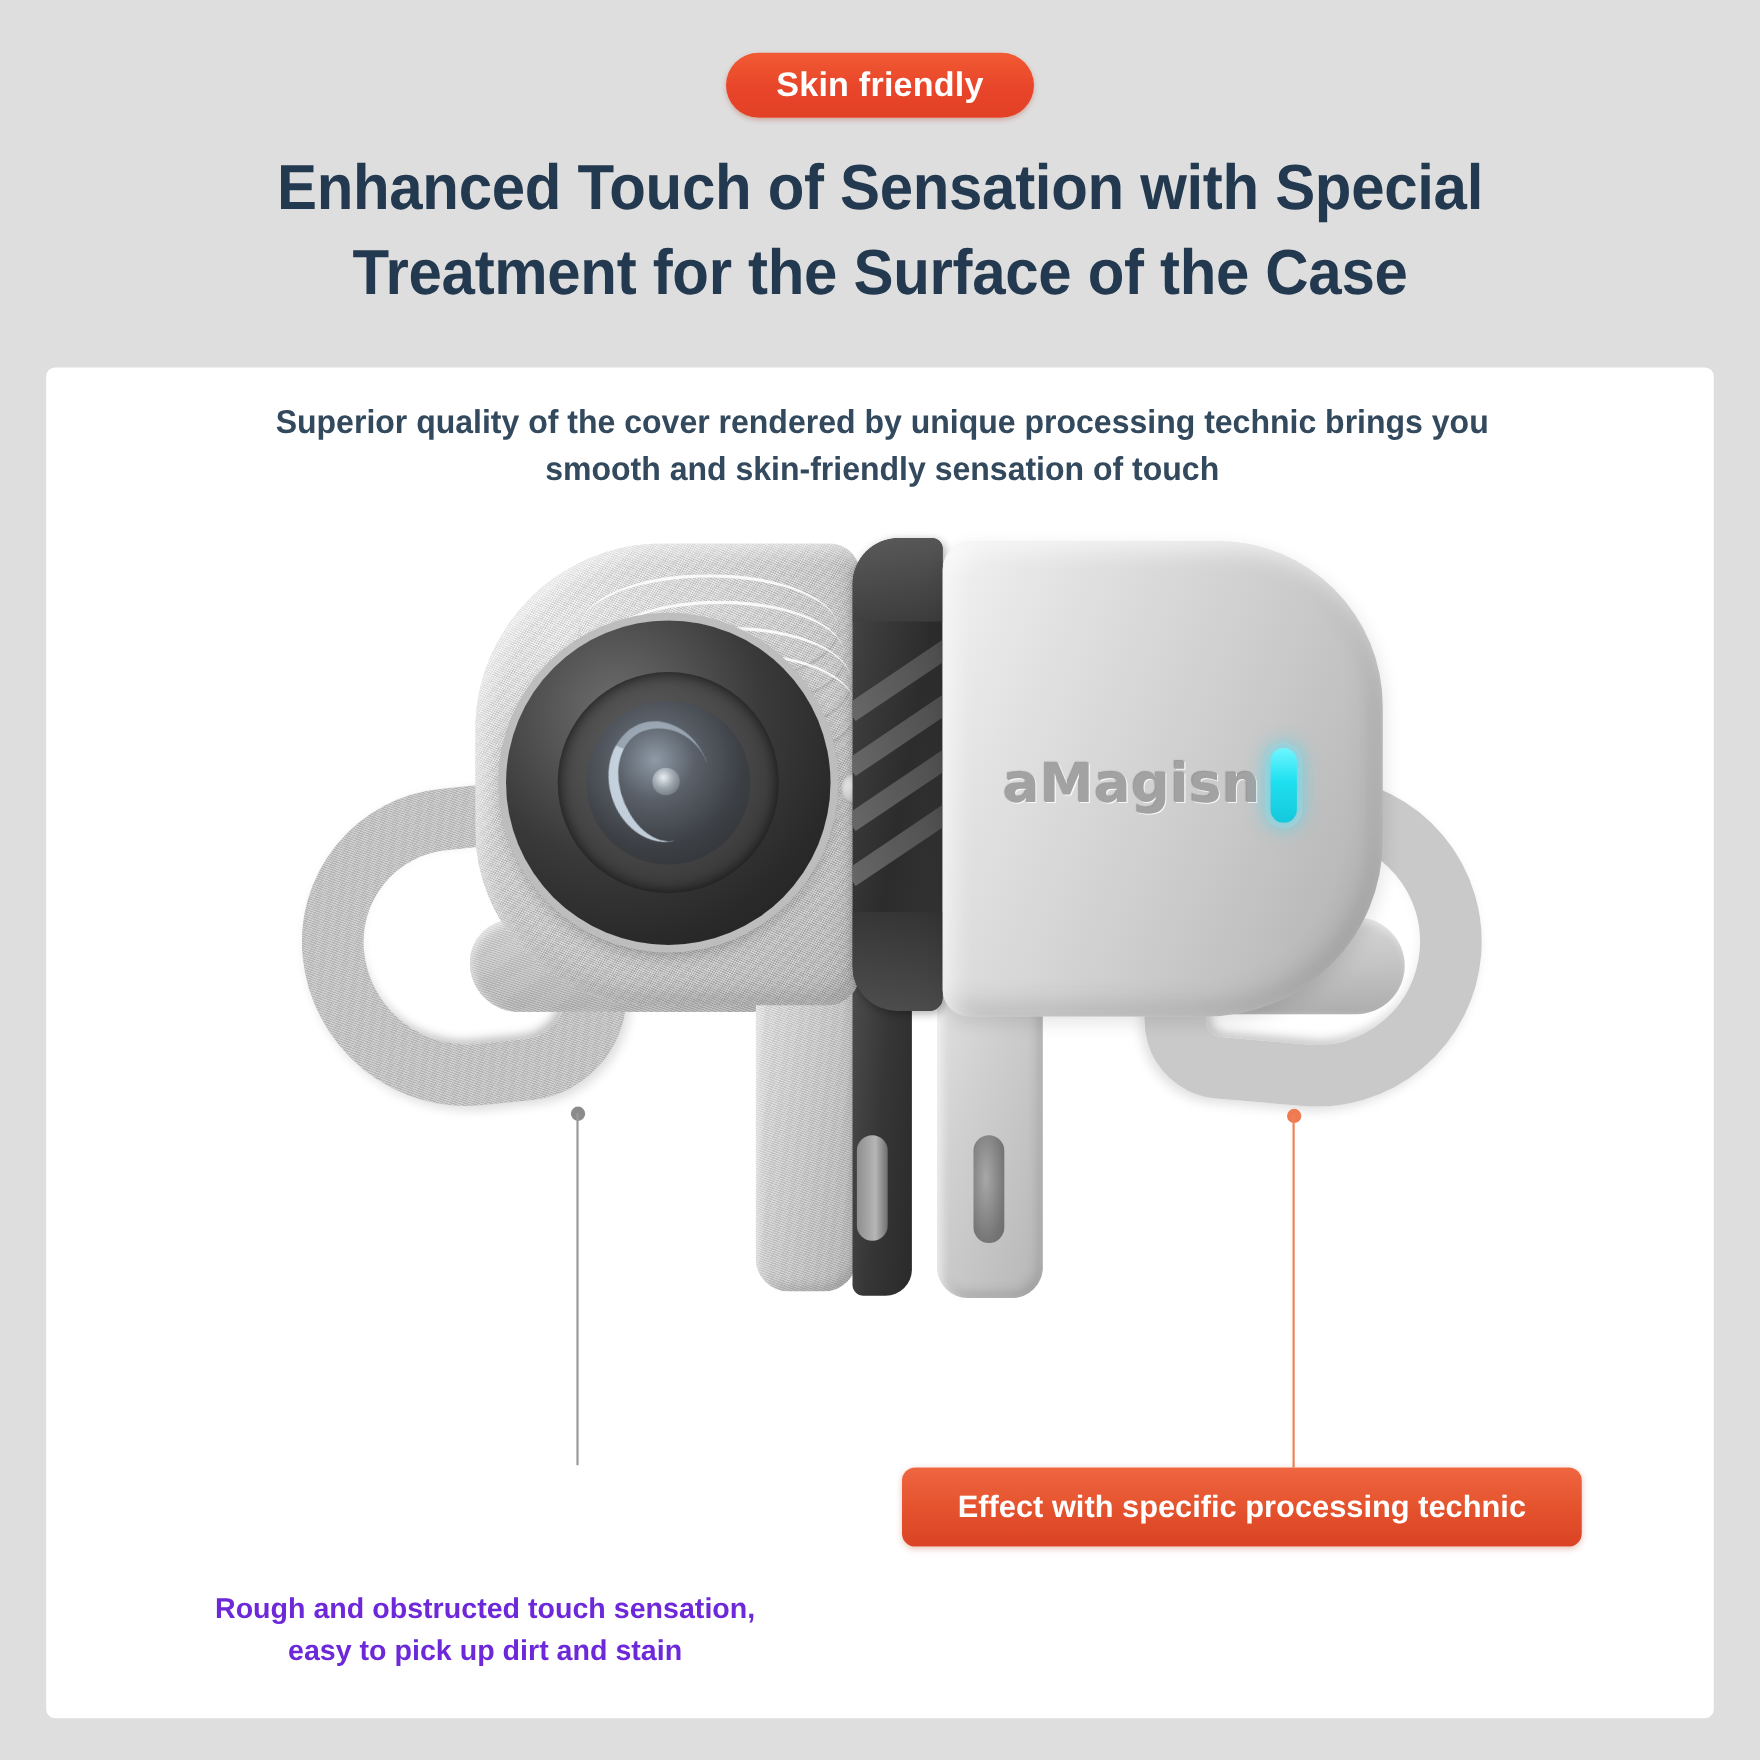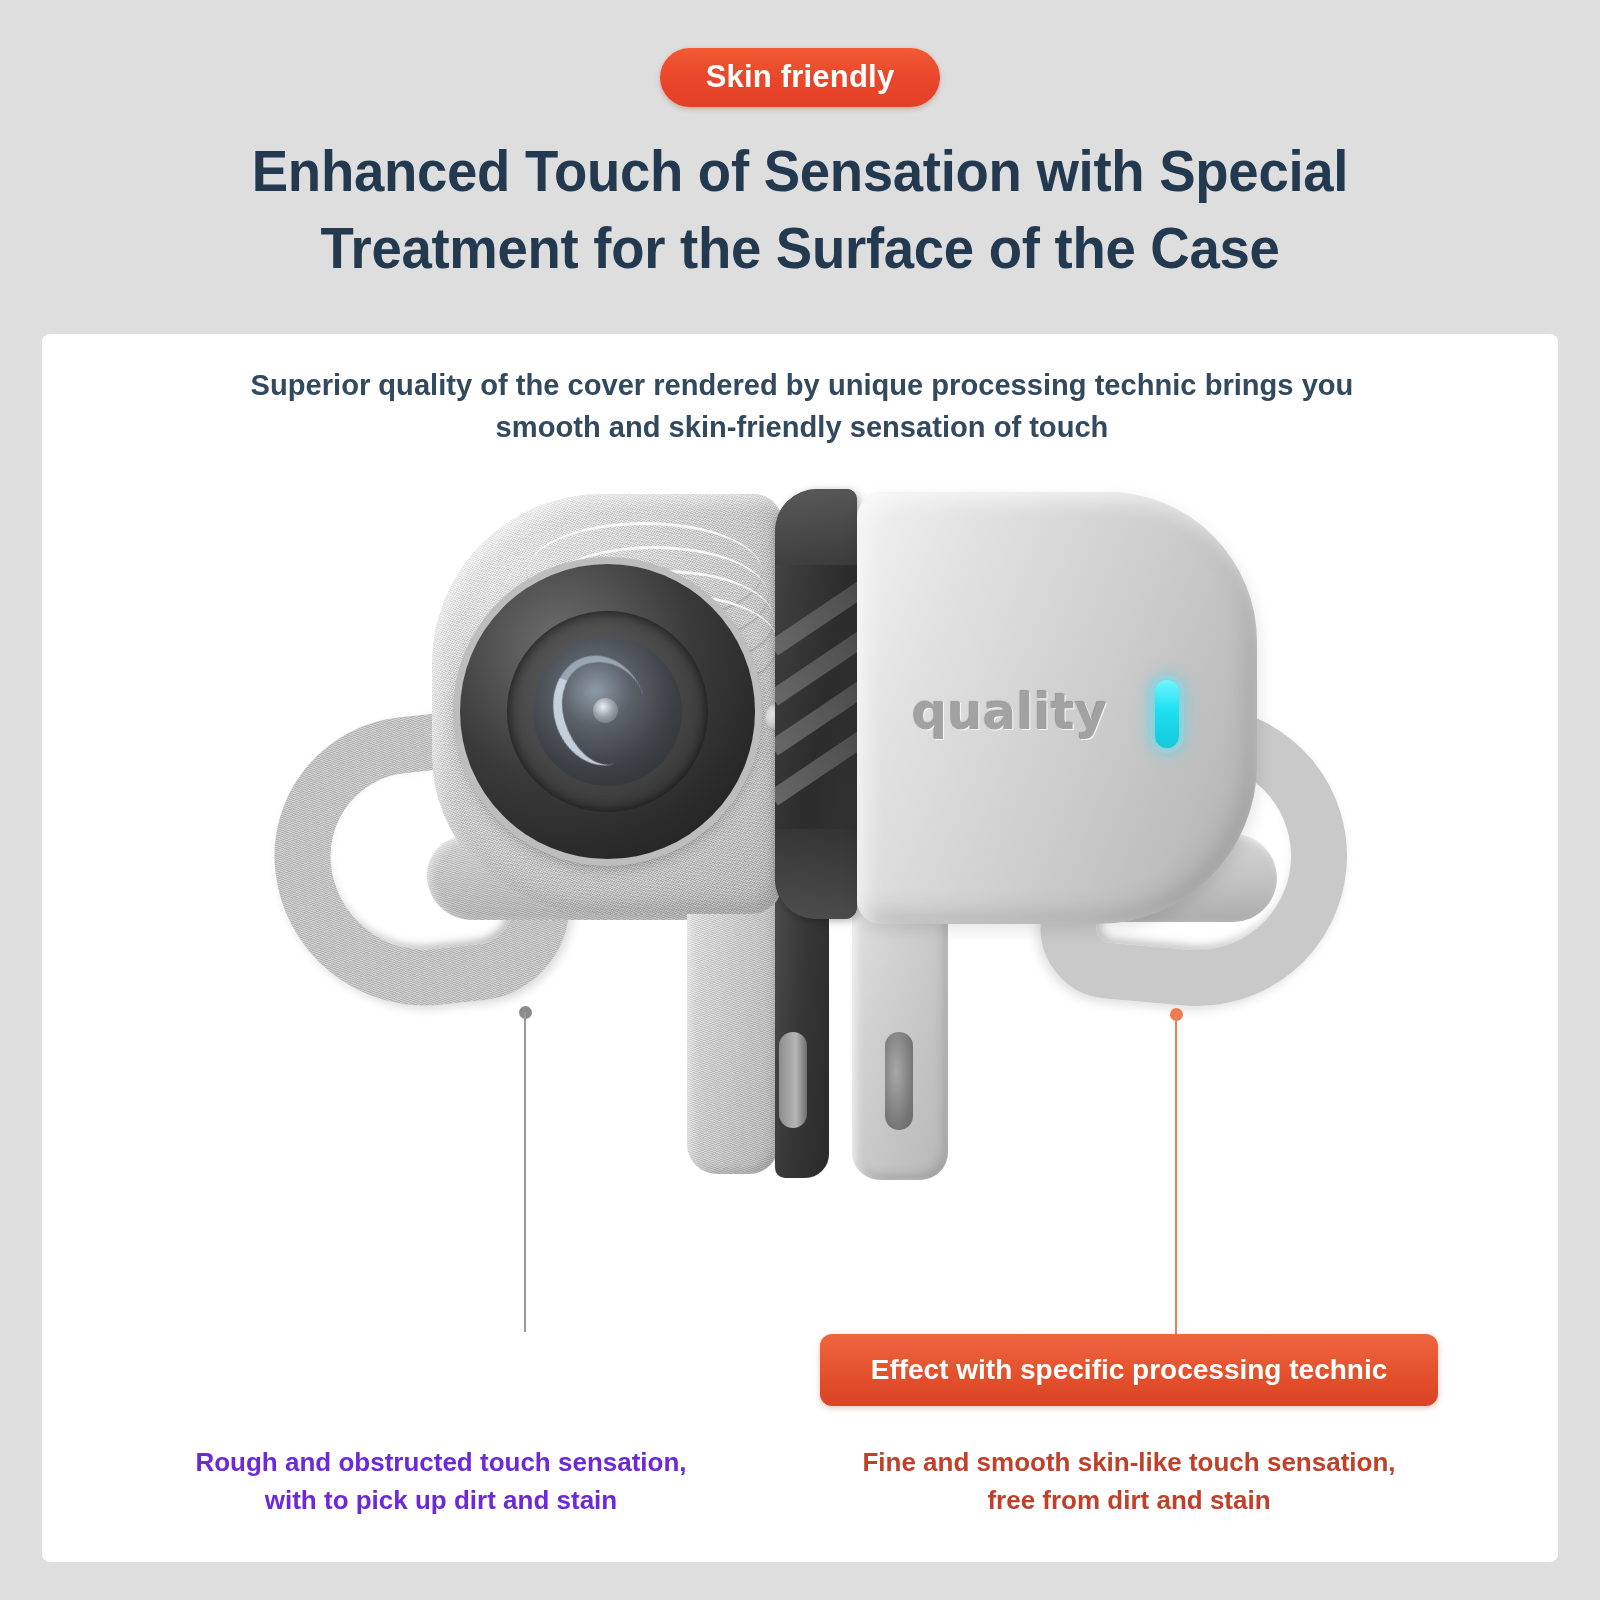--- a/index.html
+++ b/index.html
@@ -464,35 +464,31 @@
       <div id="cutaway">
         <div id="cut-top-band"></div>
         <div class="rib" style="top:118px;"></div>
         <div class="rib" style="top:168px;"></div>
         <div class="rib" style="top:218px;"></div>
         <div class="rib" style="top:268px;"></div>
         <div id="cut-bot-band"></div>
       </div>
 
       <div id="body-right"></div>
-      <div id="brand">quality</div>
+      <div id="brand">aMagisn</div>
       <div id="led"></div>
 
     </div>
   </div>
 
   <div class="conn-dot" id="conn-dot-left"></div>
   <div class="conn-line" id="conn-line-left"></div>
   <div class="conn-dot" id="conn-dot-right"></div>
   <div class="conn-line" id="conn-line-right"></div>
 
   <div id="label-right">Effect with specific processing technic</div>
 
   <div id="caption-left">
     <span class="nowrapline">Rough and obstructed touch sensation,</span>
-    <span class="nowrapline">with to pick up dirt and stain</span>
+    <span class="nowrapline">easy to pick up dirt and stain</span>
   </div>
-  <div id="caption-right">
-    <span class="nowrapline">Fine and smooth skin-like  touch sensation,</span>
-    <span class="nowrapline">free from dirt and stain</span>
-  </div>
 
 </div>
 
 </body></html>

